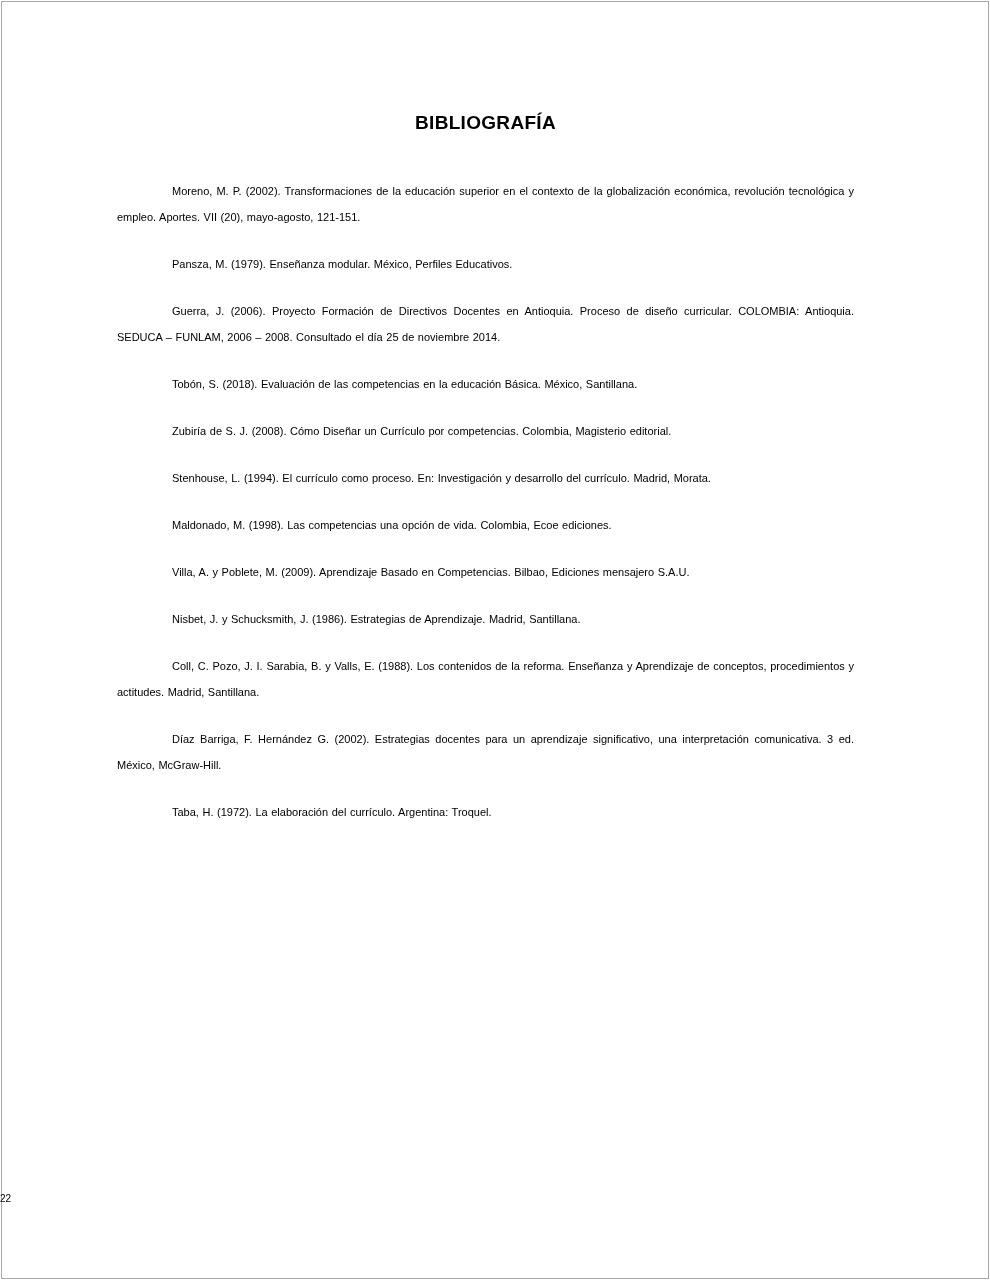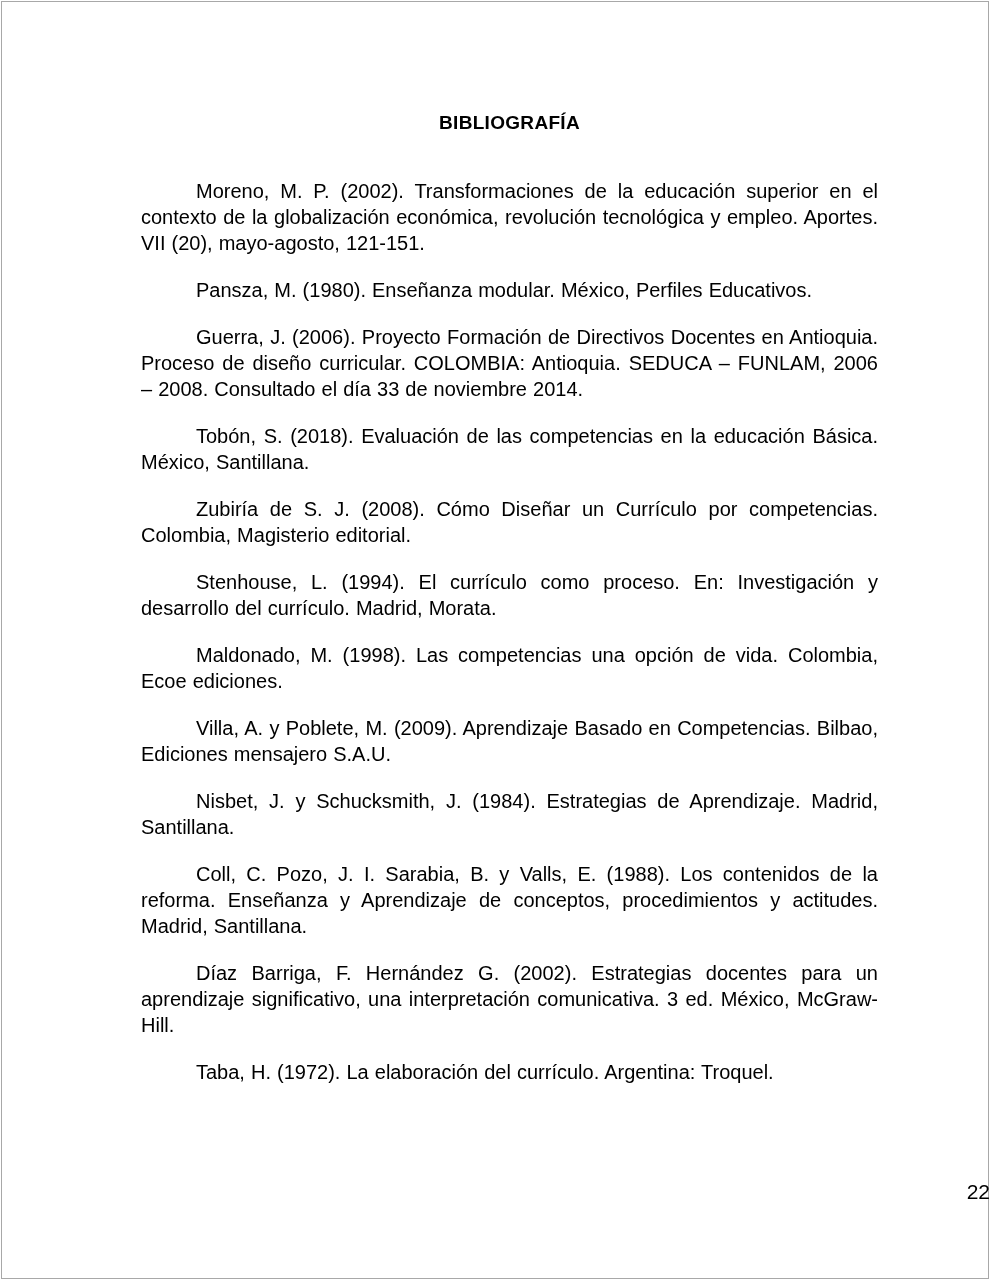--- a/index.html
+++ b/index.html
@@ -19,63 +19,62 @@
     position: absolute;
     inset: 1px;
     border: 1px solid #a8a8a8;
     pointer-events: none;
   }
   .content {
     position: absolute;
     left: 117px;
     top: 0;
     width: 737px;
-    margin-left: 24px;
   }
   .doc-title {
     margin: 112px 0 44px 0;
     text-align: center;
     font-size: 19px;
     font-weight: bold;
     letter-spacing: 0.3px;
   }
   .entry {
-    font-size: 20px;
+    font-size: 11px;
     line-height: 26px;
     text-align: justify;
     text-indent: 55px;
     margin: 0 0 21px 0;
     word-spacing: 0.5px;
   }
   .page-number {
     position: absolute;
     left: 0;
     right: 0;
     bottom: 76px;
-    text-align: right;
-    font-size: 21px;
+    text-align: left;
+    font-size: 10px;
   }
 </style>
 </head>
 <body>
 
 <div class="page-border"></div>
 
 <div class="content">
   <h1 class="doc-title">BIBLIOGRAFÍA</h1>
 
   <div>
     <p class="entry">Moreno, M. P. (2002). Transformaciones de la educación superior en el contexto de la globalización económica, revolución tecnológica y empleo. Aportes. VII (20), mayo-agosto, 121-151.</p>
-    <p class="entry">Pansza, M. (1980). Enseñanza modular. México, Perfiles Educativos.</p>
-    <p class="entry">Guerra, J. (2006). Proyecto Formación de Directivos Docentes en Antioquia. Proceso de diseño curricular. COLOMBIA: Antioquia. SEDUCA – FUNLAM, 2006 – 2008. Consultado el día 33 de noviembre 2014.</p>
+    <p class="entry">Pansza, M. (1979). Enseñanza modular. México, Perfiles Educativos.</p>
+    <p class="entry">Guerra, J. (2006). Proyecto Formación de Directivos Docentes en Antioquia. Proceso de diseño curricular. COLOMBIA: Antioquia. SEDUCA – FUNLAM, 2006 – 2008. Consultado el día 25 de noviembre 2014.</p>
     <p class="entry">Tobón, S. (2018). Evaluación de las competencias en la educación Básica. México, Santillana.</p>
     <p class="entry">Zubiría de S. J. (2008). Cómo Diseñar un Currículo por competencias. Colombia, Magisterio editorial.</p>
     <p class="entry">Stenhouse, L. (1994). El currículo como proceso. En: Investigación y desarrollo del currículo. Madrid, Morata.</p>
     <p class="entry">Maldonado, M. (1998). Las competencias una opción de vida. Colombia, Ecoe ediciones.</p>
     <p class="entry">Villa, A. y Poblete, M. (2009). Aprendizaje Basado en Competencias. Bilbao, Ediciones mensajero S.A.U.</p>
-    <p class="entry">Nisbet, J. y Schucksmith, J. (1984). Estrategias de Aprendizaje. Madrid, Santillana.</p>
+    <p class="entry">Nisbet, J. y Schucksmith, J. (1986). Estrategias de Aprendizaje. Madrid, Santillana.</p>
     <p class="entry">Coll, C. Pozo, J. I. Sarabia, B. y Valls, E. (1988). Los contenidos de la reforma. Enseñanza y Aprendizaje de conceptos, procedimientos y actitudes. Madrid, Santillana.</p>
     <p class="entry">Díaz Barriga, F. Hernández G. (2002). Estrategias docentes para un aprendizaje significativo, una interpretación comunicativa. 3 ed. México, McGraw-Hill.</p>
     <p class="entry">Taba, H. (1972). La elaboración del currículo. Argentina: Troquel.</p>
   </div>
 </div>
 
 <div class="page-number">22</div>
 
 </body></html>

